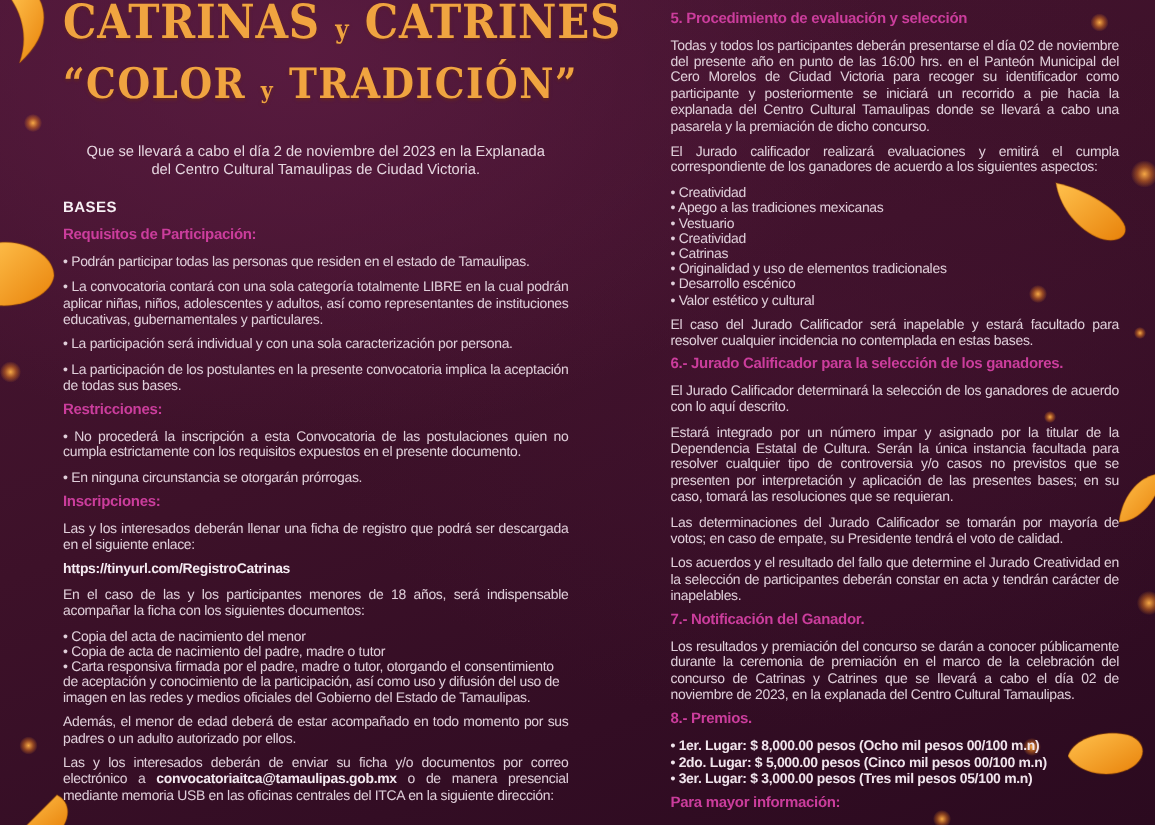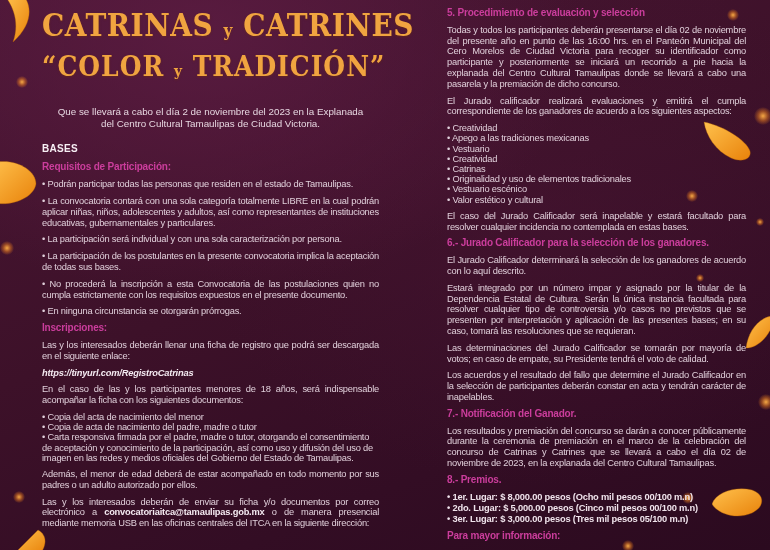--- a/index.html
+++ b/index.html
@@ -7,21 +7,21 @@
     position:relative;
     width:770px;height:550px;
     overflow:hidden;
     font-family:"Liberation Sans",sans-serif;
     background:
       radial-gradient(620px 420px at 26% 6%, rgba(92,28,66,.85) 0%, rgba(92,28,66,0) 62%),
       radial-gradient(500px 380px at 70% 40%, rgba(70,20,50,.5) 0%, rgba(70,20,50,0) 70%),
       linear-gradient(158deg,#4a1634 0%,#3d1129 45%,#330d24 75%,#2b0a1f 100%);
   }
   .col{position:absolute;}
-  .col-left{left:42px;top:15px;width:337px;}
+  .col-left{left:42px;top:4px;width:337px;}
   .col-right{left:400px;top:8px;width:346px;}
 
   
   .t-line{
     text-align:center;color:#f0a440;
     font-family:"DejaVu Serif",serif;font-weight:700;
     text-shadow:0 1px 2px rgba(120,50,0,.45);
     transform:scaleY(1.12);transform-origin:top center;
     white-space:nowrap;
   }
@@ -35,21 +35,21 @@
 
   
   .blocks{margin-top:14px;font-size:9.3px;line-height:10.8px;letter-spacing:-.2px;color:#e0cfda;}
   .col-right .blocks{margin-top:0;margin-left:47px;}
   .blk{margin:0 0 6px;}
   p.blk{margin-top:0;}
   .heading{color:#cb3d9c;font-weight:700;font-size:10px;margin:8px 0 6px;}
   .blocks .heading:first-child{margin-top:0;}
   .label{color:#f7eff4;font-weight:700;font-size:10px;letter-spacing:.3px;margin:0 0 8px;}
   .para{text-align:justify;}
-  .boldline{font-weight:700;color:#f4eaf1;margin:-4px 0 6px;font-style:italic;}
+  .boldline{font-weight:700;color:#f4eaf1;margin:-4px 0 6px;}
   .bold{font-weight:700;color:#f4eaf1;}
   .list .li{line-height:10.2px;}
   .boldlist .li{line-height:11px;font-weight:700;color:#f0e4ec;}
 
   
   .petal{position:absolute;pointer-events:none;}
   .dot{position:absolute;border-radius:50%;pointer-events:none;
     background:radial-gradient(circle,rgba(255,175,70,.95) 0%,rgba(235,125,30,.5) 38%,rgba(235,125,30,0) 72%);}
 </style>
 </head>
@@ -108,20 +108,21 @@
       </div>
     </div>
     <p class="subtitle">Que se llevará a cabo el día 2 de noviembre del 2023 en la Explanada del Centro Cultural Tamaulipas de Ciudad Victoria.</p>
     <div class="blocks">
         <p class="blk label">BASES</p>
         <p class="blk heading">Requisitos de Participación:</p>
         <p class="blk para bullet">• Podrán participar todas las personas que residen en el estado de Tamaulipas.</p>
         <p class="blk para bullet">• La convocatoria contará con una sola categoría totalmente LIBRE en la cual podrán aplicar niñas, niños, adolescentes y adultos, así como representantes de instituciones educativas, gubernamentales y particulares.</p>
         <p class="blk para bullet">• La participación será individual y con una sola caracterización por persona.</p>
         <p class="blk para bullet">• La participación de los postulantes en la presente convocatoria implica la aceptación de todas sus bases.</p>
+        <p class="blk heading">Restricciones:</p>
         <p class="blk para bullet">• No procederá la inscripción a esta Convocatoria de las postulaciones quien no cumpla estrictamente con los requisitos expuestos en el presente documento.</p>
         <p class="blk para bullet">• En ninguna circunstancia se otorgarán prórrogas.</p>
         <p class="blk heading">Inscripciones:</p>
         <p class="blk para">Las y los interesados deberán llenar una ficha de registro que podrá ser descargada en el siguiente enlace:</p>
         <p class="blk boldline">https://tinyurl.com/RegistroCatrinas</p>
         <p class="blk para">En el caso de las y los participantes menores de 18 años, será indispensable acompañar la ficha con los siguientes documentos:</p>
         <div class="blk list">
           <div class="li">• Copia del acta de nacimiento del menor</div>
           <div class="li">• Copia de acta de nacimiento del padre, madre o tutor</div>
           <div class="li">• Carta responsiva firmada por el padre, madre o tutor, otorgando el consentimiento de aceptación y conocimiento de la participación, así como uso y difusión del uso de imagen en las redes y medios oficiales del Gobierno del Estado de Tamaulipas.</div>
@@ -136,29 +137,29 @@
         <p class="blk heading">5. Procedimiento de evaluación y selección</p>
         <p class="blk para">Todas y todos los participantes deberán presentarse el día 02 de noviembre del presente año en punto de las 16:00 hrs. en el Panteón Municipal del Cero Morelos de Ciudad Victoria para recoger su identificador como participante y posteriormente se iniciará un recorrido a pie hacia la explanada del Centro Cultural Tamaulipas donde se llevará a cabo una pasarela y la premiación de dicho concurso.</p>
         <p class="blk para">El Jurado calificador realizará evaluaciones y emitirá el cumpla correspondiente de los ganadores de acuerdo a los siguientes aspectos:</p>
         <div class="blk list">
           <div class="li">• Creatividad</div>
           <div class="li">• Apego a las tradiciones mexicanas</div>
           <div class="li">• Vestuario</div>
           <div class="li">• Creatividad</div>
           <div class="li">• Catrinas</div>
           <div class="li">• Originalidad y uso de elementos tradicionales</div>
-          <div class="li">• Vestuario escénico</div>
+          <div class="li">• Desarrollo escénico</div>
           <div class="li">• Valor estético y cultural</div>
         </div>
         <p class="blk para">El caso del Jurado Calificador será inapelable y estará facultado para resolver cualquier incidencia no contemplada en estas bases.</p>
         <p class="blk heading">6.- Jurado Calificador para la selección de los ganadores.</p>
         <p class="blk para">El Jurado Calificador determinará la selección de los ganadores de acuerdo con lo aquí descrito.</p>
         <p class="blk para">Estará integrado por un número impar y asignado por la titular de la Dependencia Estatal de Cultura. Serán la única instancia facultada para resolver cualquier tipo de controversia y/o casos no previstos que se presenten por interpretación y aplicación de las presentes bases; en su caso, tomará las resoluciones que se requieran.</p>
         <p class="blk para">Las determinaciones del Jurado Calificador se tomarán por mayoría de votos; en caso de empate, su Presidente tendrá el voto de calidad.</p>
-        <p class="blk para">Los acuerdos y el resultado del fallo que determine el Jurado Calificador en la selección de participantes deberán constar en acta y tendrán carácter de inapelables.</p>
+        <p class="blk para">Los acuerdos y el resultado del fallo que determine el Jurado Creatividad en la selección de participantes deberán constar en acta y tendrán carácter de inapelables.</p>
         <p class="blk heading">7.- Notificación del Ganador.</p>
         <p class="blk para">Los resultados y premiación del concurso se darán a conocer públicamente durante la ceremonia de premiación en el marco de la celebración del concurso de Catrinas y Catrines que se llevará a cabo el día 02 de noviembre de 2023, en la explanada del Centro Cultural Tamaulipas.</p>
         <p class="blk heading">8.- Premios.</p>
         <div class="blk boldlist">
           <div class="li">• 1er. Lugar: $ 8,000.00 pesos (Ocho mil pesos 00/100 m.n)</div>
           <div class="li">• 2do. Lugar: $ 5,000.00 pesos (Cinco mil pesos 00/100 m.n)</div>
           <div class="li">• 3er. Lugar: $ 3,000.00 pesos (Tres mil pesos 05/100 m.n)</div>
         </div>
         <p class="blk heading">Para mayor información:</p>
       </div>

